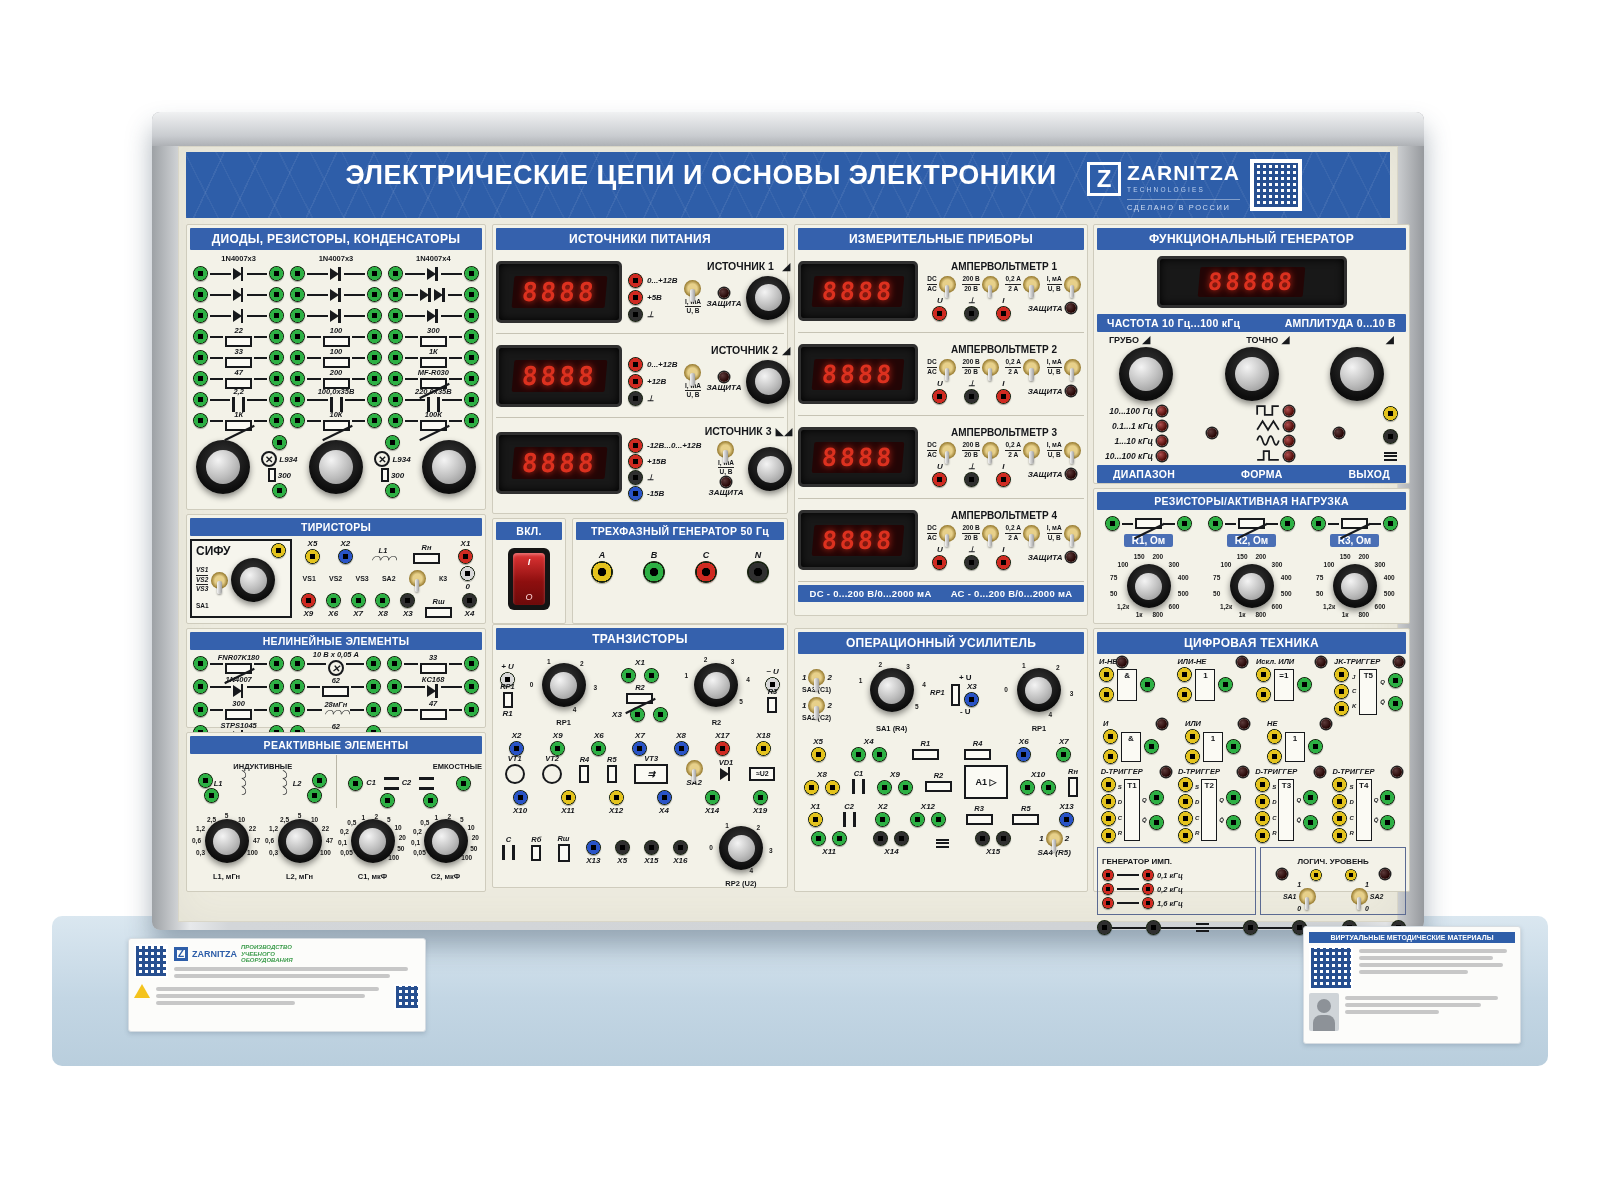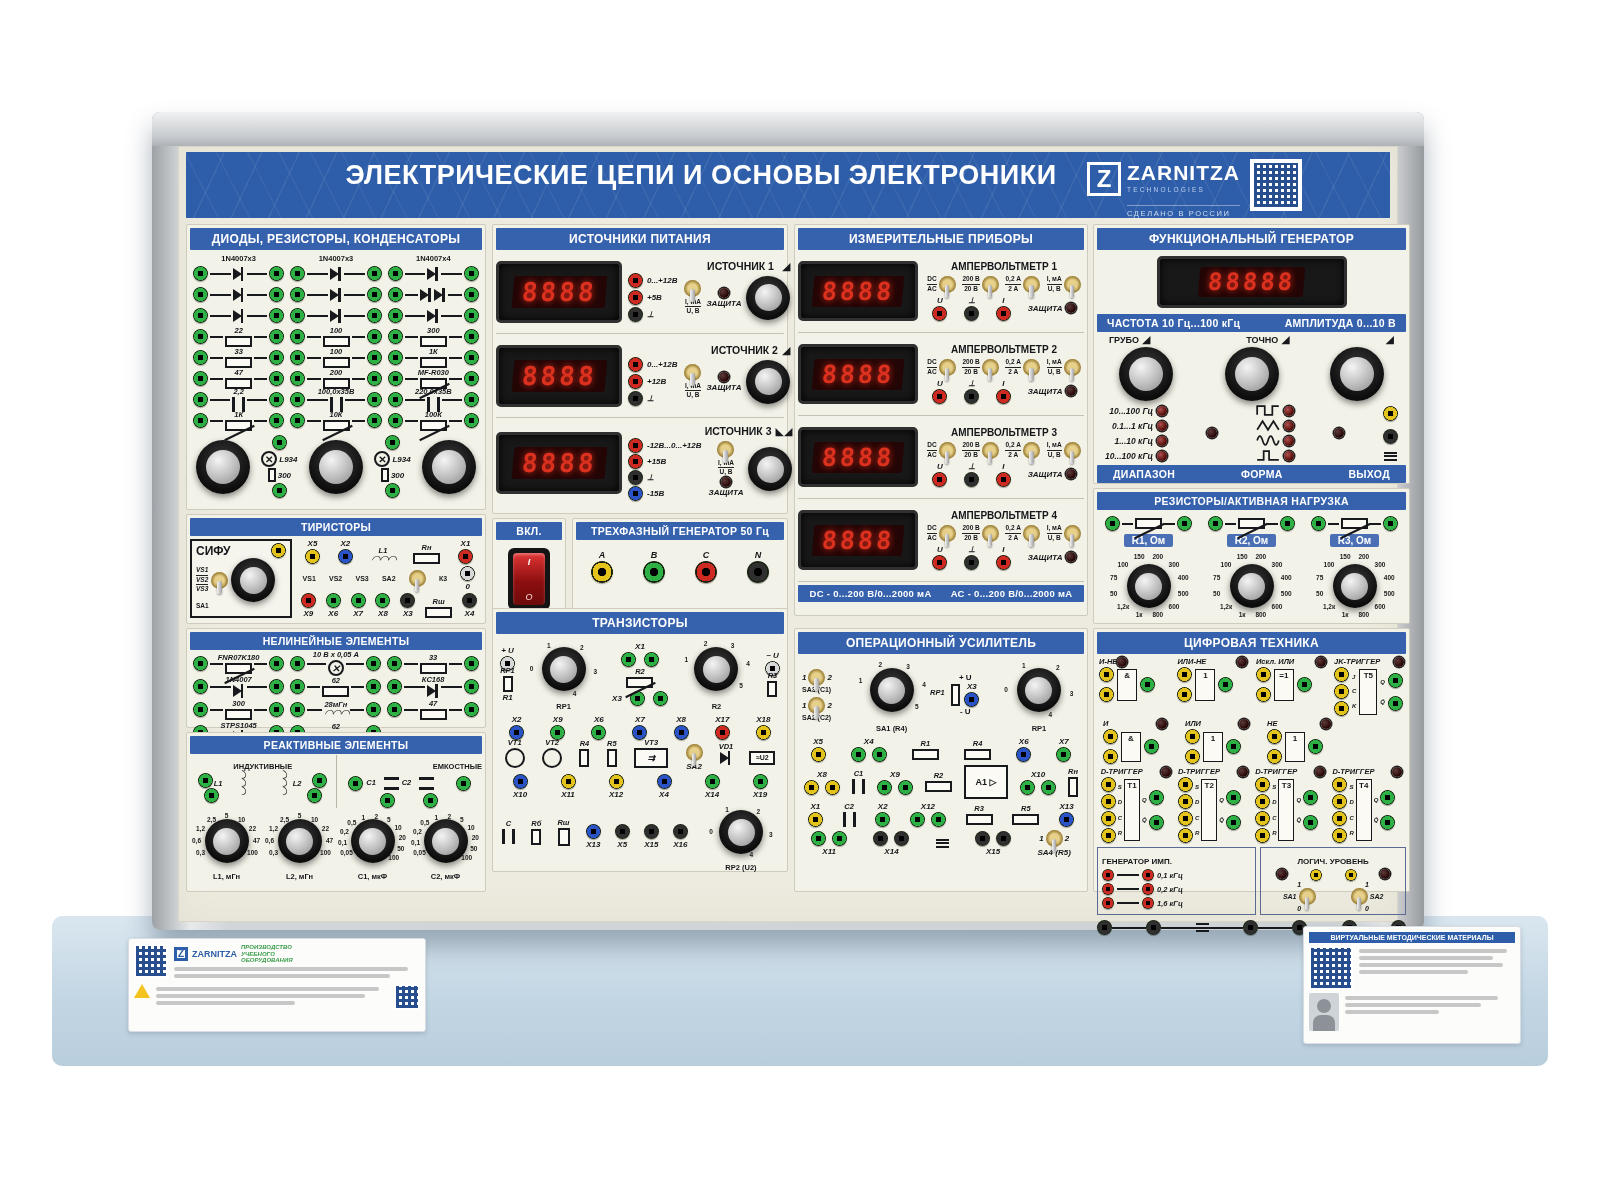--- a/index.html
+++ b/index.html
@@ -24,21 +24,21 @@
                      repeating-linear-gradient(63deg,rgba(255,255,255,.05) 0 1.5px,transparent 1.5px 28px); }
   .banner-title { position:absolute; left:90px; width:850px; top:8px; text-align:center; color:#fff;
                   font-size:27px; font-weight:bold; letter-spacing:.5px; white-space:nowrap; }
   .banner-sub { position:absolute; left:90px; width:850px; top:40px; text-align:center; color:#dfe8f6;
                 font-size:14px; letter-spacing:2px; }
   .brand { position:absolute; right:150px; top:10px; display:flex; align-items:flex-start; gap:6px; color:#fff; }
   .brand-z { width:34px; height:34px; border:3px solid #fff; display:flex; align-items:center; justify-content:center;
              font-size:24px; font-weight:bold; color:#fff; }
   .brand-name { font-size:21px; font-weight:bold; letter-spacing:1px; line-height:1; }
   .brand-tech { font-size:6.5px; letter-spacing:2.2px; color:#bcd0ee; margin-top:3px; }
-  .brand-made { font-size:7.5px; letter-spacing:1.6px; color:#cfdcf2; margin-top:12px; border-top:1px solid rgba(255,255,255,.4); padding-top:3px; }
+  .brand-made { font-size:7.5px; letter-spacing:1.6px; color:#cfdcf2; margin-top:6px; border-top:1px solid rgba(255,255,255,.4); padding-top:3px; }
   .qr { width:52px; height:52px; background:#fff; padding:4px; }
   .qr > i { display:block; width:100%; height:100%;
     background:
       repeating-linear-gradient(0deg,#274f90 0 3px,transparent 3px 6px),
       repeating-linear-gradient(90deg,#274f90 0 3px,#fff 3px 6px); }
   .banner .qr { position:absolute; right:88px; top:7px; }
 
   
   .sec { position:absolute; background:#f3f2e8; border:1px solid #cfccbd; border-radius:2px; padding:3px; }
   .hdr { background:#3561ad; color:#fff; font-weight:bold; text-align:center; font-size:12px;
@@ -932,21 +932,21 @@
         <span class="jack red" style="width:22px;height:22px"></span>
         </span>
 
       <span class="jstack">
           <i class="jl" style="font-size:9px">N</i>
         <span class="jack black" style="width:22px;height:22px"></span>
         </span>
     </div>
   </div>
 
-  <div class="sec" style="left:492px;top:608px;width:296px;height:264px">
+  <div class="sec" style="left:492px;top:624px;width:296px;height:264px">
     <div class="hdr">ТРАНЗИСТОРЫ</div>
     <div style="display:flex;justify-content:space-between;align-items:center;padding:2px 4px">
       <span class="jstack">
           <i class="jl">+ U</i>
           <span class="jack white"></span>
         <span class="comp" style="margin-top:4px">
             <i class="clabel">RP1</i>
             <i class="csym res" style="width:10px;height:16px"></i>
           </span>
         <i class="jl">R1</i>

